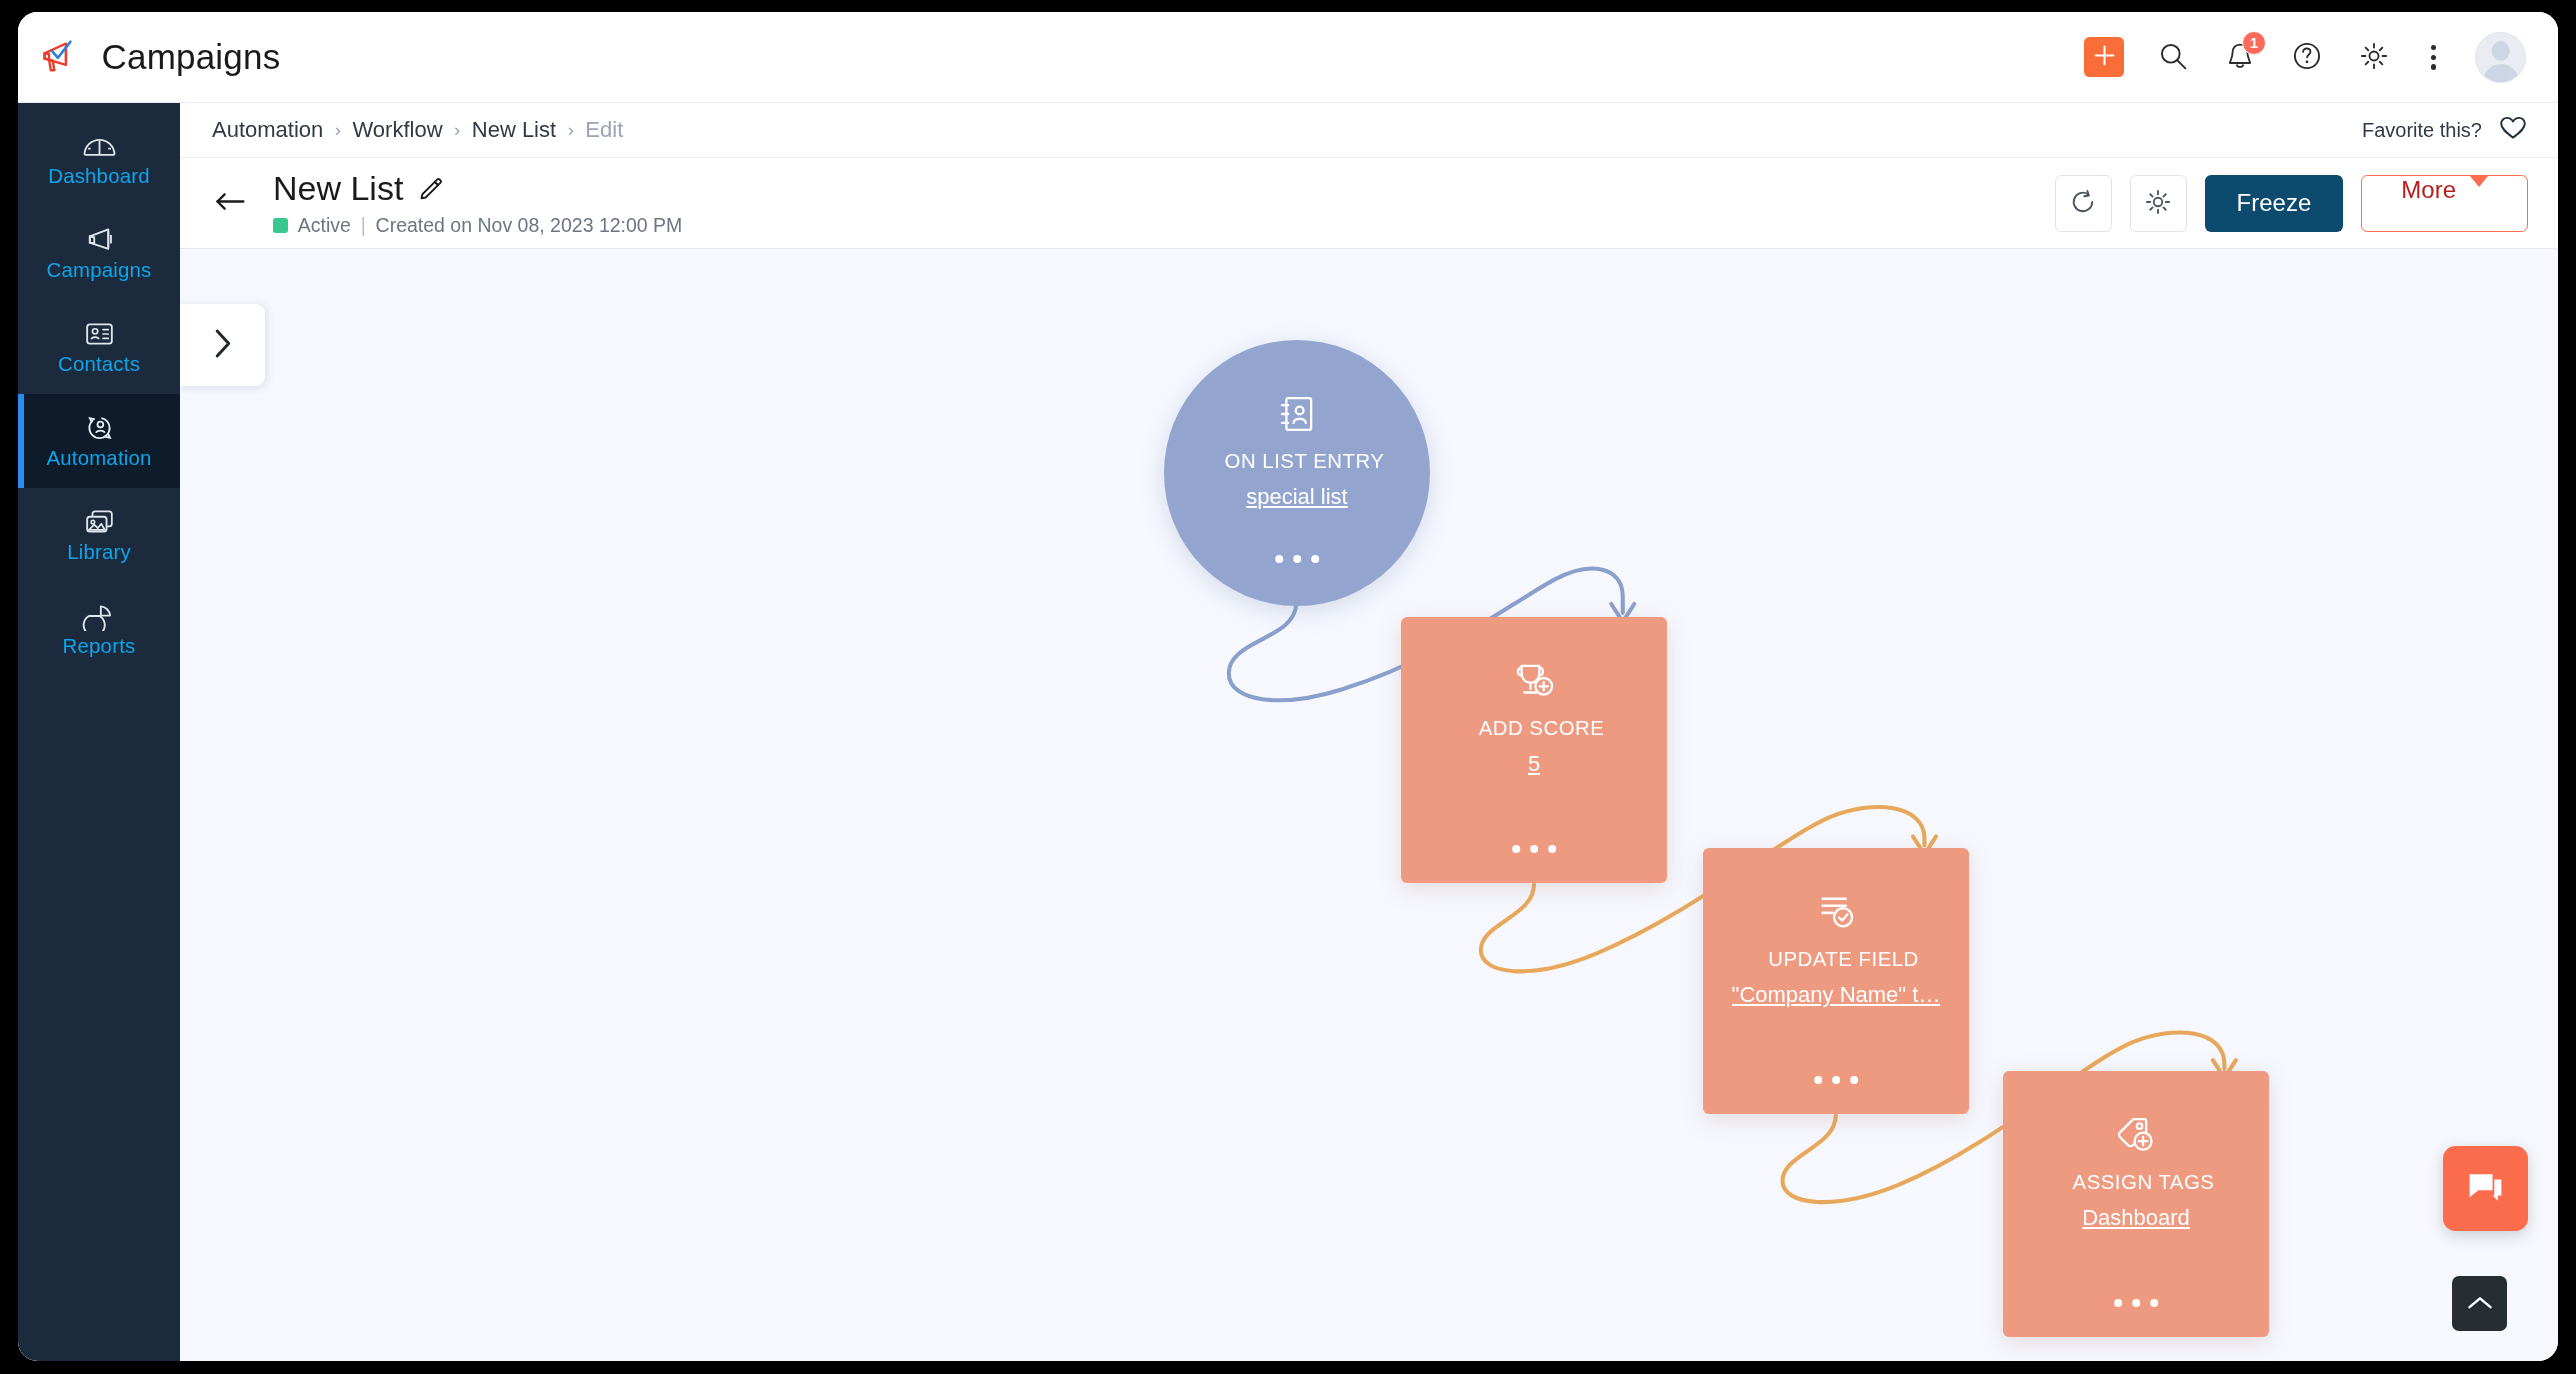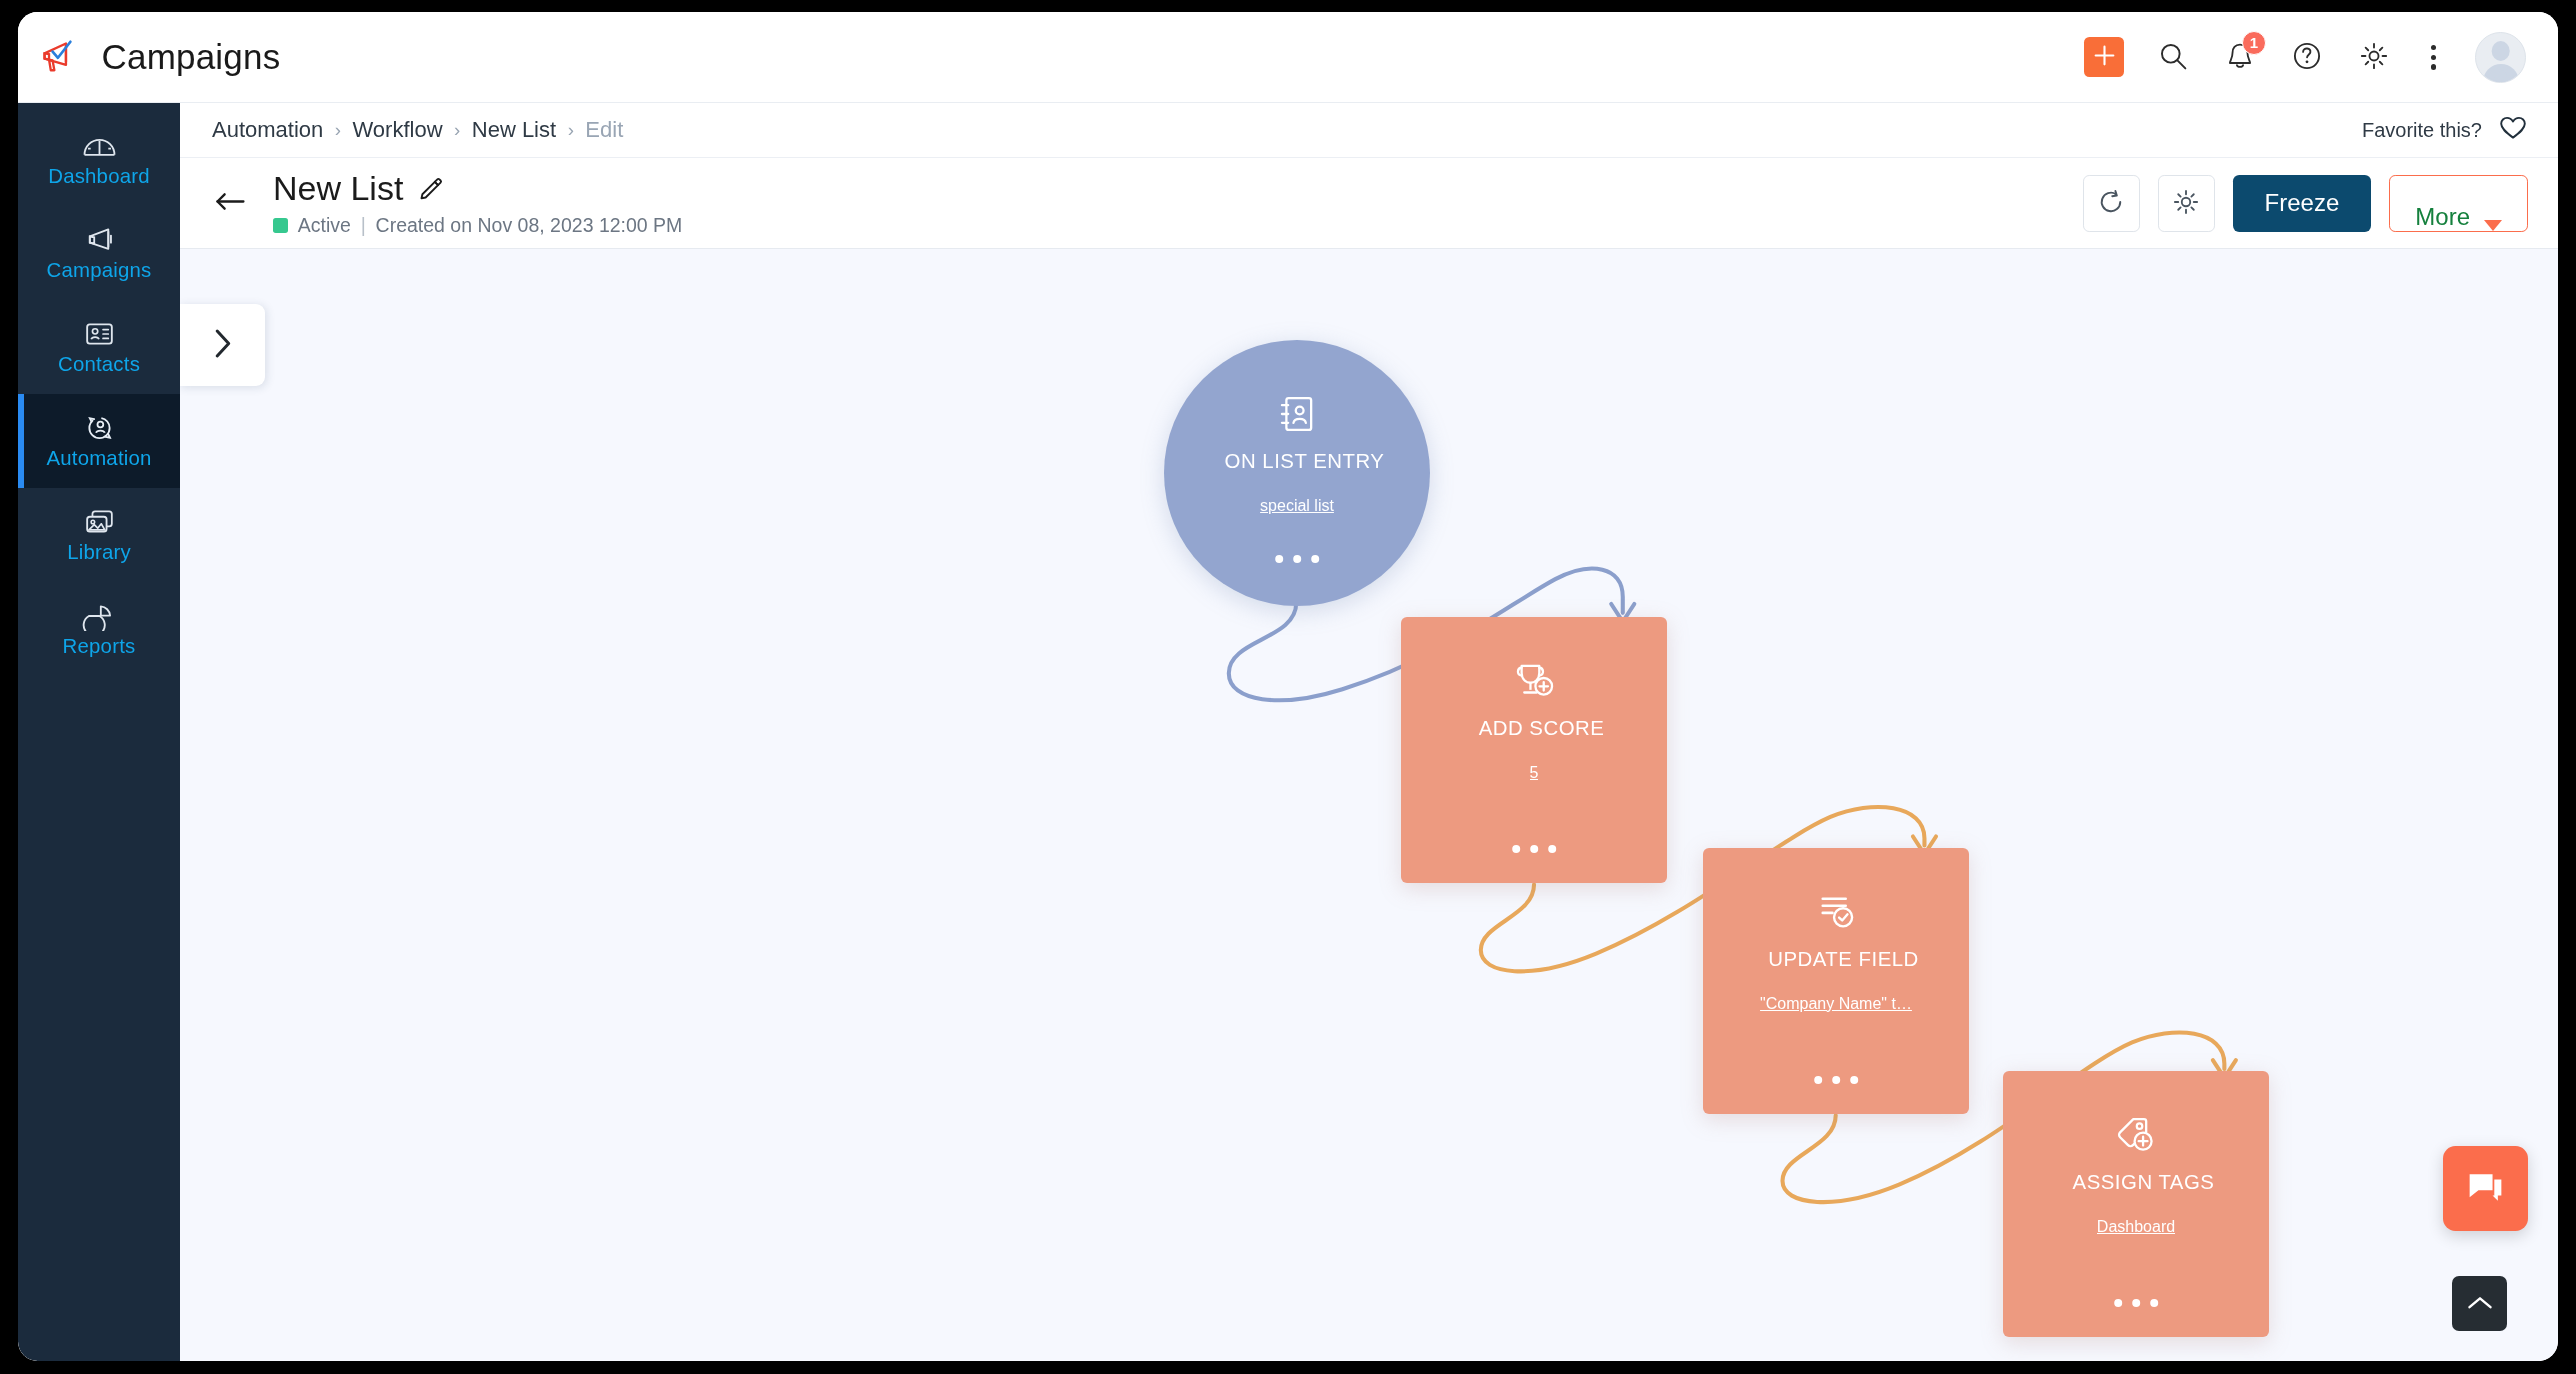--- a/index.html
+++ b/index.html
@@ -141,23 +141,23 @@
     width: 57px; height: 57px; border: 0.9px solid #dfe4ea; border-radius: 6.2px;
     background: #fff; display: flex; align-items: center; justify-content: center;
     cursor: pointer;
   }
   .freeze-btn {
     height: 57px; padding: 0 32px; border: none; border-radius: 6.2px;
     background: #0c4a6e; color: #fff; font-size: 24px; cursor: pointer;
     font-family: inherit;
   }
   .more-btn {
-    height: 57px; padding: 0 25px; border: 0.9px solid #fb6d4c; border-radius: 6.2px;
-    background: #fff; color: #15803d; font-size: 24px; cursor: pointer;
-    display: flex; align-items: flex-end; gap: 14px; font-family: inherit;
+    height: 57px; padding: 0 39px; border: 0.9px solid #fb6d4c; border-radius: 6.2px;
+    background: #fff; color: #b91c1c; font-size: 24px; cursor: pointer;
+    display: flex; align-items: flex-start; gap: 14px; font-family: inherit;
   }
   .caret-down {
     width: 0; height: 0; border-left: 9.8px solid transparent; border-right: 9.8px solid transparent;
     border-top: 11.5px solid #fb6d4c;
   }
 
   
   .canvas {
     position: absolute; left: 162px; top: 237px;
     width: calc(100% - 162px); height: calc(100% - 237px);
@@ -194,21 +194,21 @@
     box-shadow: 0 5.3px 21px rgba(180,140,130,.26);
     padding-top: 41px;
   }
   .node-add-score   { left: 1221px; top: 368px; }
   .node-update-field{ left: 1523px; top: 599px; }
   .node-assign-tags { left: 1823px; top: 822px; }
 
   .node-icon { height: 46px; display: flex; align-items: flex-end; justify-content: center; }
   .node-kind { font-size: 20.4px; letter-spacing: 0.5px; margin-top: 12.4px; text-align: center; margin-left: 15px; }
   .node-value {
-    font-size: 16px; margin-top: 24px; text-decoration: underline;
+    font-size: 22px; margin-top: 11px; text-decoration: underline;
     text-align: center; max-width: 231px; white-space: nowrap; overflow: hidden;
   }
   .node-dots { position: absolute; bottom: 30px; left: 50%; transform: translateX(-50%); display: flex; gap: 9.8px; }
   .node-trigger .node-dots { bottom: 43px; }
   .node-dots i { width: 8px; height: 8px; border-radius: 50%; background: #fff; display: block; }
 
   .chat-fab {
     position: absolute; right: 30px; bottom: 130px;
     width: 85px; height: 85px; border-radius: 12.4px;
     background: #fb6d4c;

